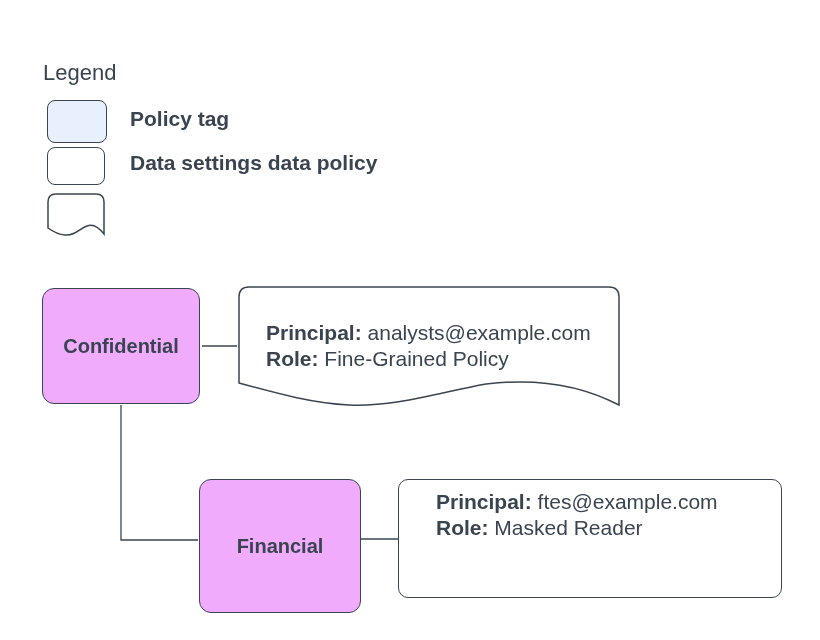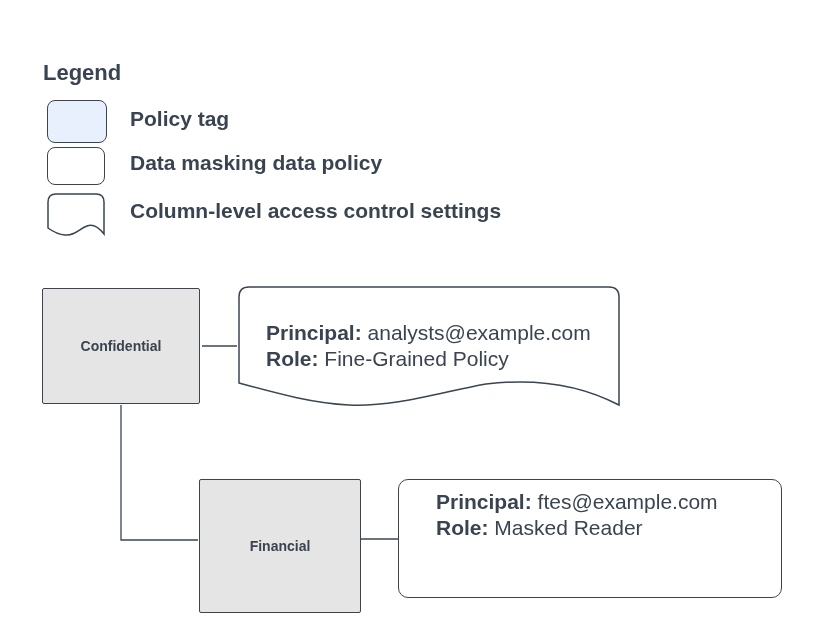--- a/index.html
+++ b/index.html
@@ -15,49 +15,49 @@
     overflow: hidden;
     font-family: "Liberation Sans", sans-serif;
     color: #3a4450;
   }
   .abs { position: absolute; }
 
   
   .legend-title {
     left: 43px; top: 60px;
     font-size: 22px;
-    font-weight: bold;
+    font-weight: normal;
     line-height: 26px;
     color: #3a4450;
   }
   .swatch {
     border: 1.5px solid #3a4551;
     box-sizing: border-box;
     background: #ffffff;
   }
   .swatch.blue { background: #e8f0fe; }
   .legend-label {
     left: 130px;
     font-size: 21px;
     font-weight: bold;
     line-height: 24px;
     white-space: nowrap;
     color: #3a4450;
   }
 
   
   .policy-tag {
-    background: #e5e5e5;
+    background: #f0abfc;
     border: 1.5px solid #3a4551;
-    border-radius: 2px;
+    border-radius: 12px;
     box-sizing: border-box;
     display: flex;
     align-items: center;
     justify-content: center;
-    font-size: 14px;
+    font-size: 20px;
     font-weight: bold;
     color: #3a4450;
   }
 
   
   .policy-card {
     background: #ffffff;
     border: 1.5px solid #3a4551;
     border-radius: 10px;
     box-sizing: border-box;
@@ -88,28 +88,27 @@
 <body>
 
 <div id="canvas">
 
   <div class="abs legend-title">Legend</div>
 
   <div class="abs swatch blue" style="left:47px; top:100px; width:60px; height:43px; border-radius:8px;"></div>
   <div class="abs legend-label" style="top:107px;">Policy tag</div>
 
   <div class="abs swatch" style="left:47px; top:147px; width:58px; height:38px; border-radius:8px;"></div>
-  <div class="abs legend-label" style="top:151px;">Data masking data policy</div>
+  <div class="abs legend-label" style="top:151px;">Data settings data policy</div>
 
   <div class="abs" style="left:46px; top:192px; width:60px; height:46px;">
     <svg width="60" height="46" viewBox="0 0 60 46">
       <path class="shape-stroke" d="M 10 2 L 50 2 Q 58 2 58 10 L 58 42 C 52 34.5 46 32 41 34 C 33 37 29 44 19 43 C 12 42.5 7.5 40 2 36 L 2 10 Q 2 2 10 2 Z"></path>
     </svg>
   </div>
-  <div class="abs legend-label" style="top:199px;">Column-level access control settings</div>
 
   <svg class="abs" style="left:0; top:0;" width="820" height="640" viewBox="0 0 820 640">
     <path class="connector" d="M 202 346 L 237 346"></path>
     <path class="connector" d="M 121 405 L 121 540 L 198 540"></path>
     <path class="connector" d="M 361 539 L 398 539"></path>
   </svg>
 
   <div class="abs policy-tag" style="left:42px; top:288px; width:158px; height:116px;">
     <span>Confidential</span>
   </div>

